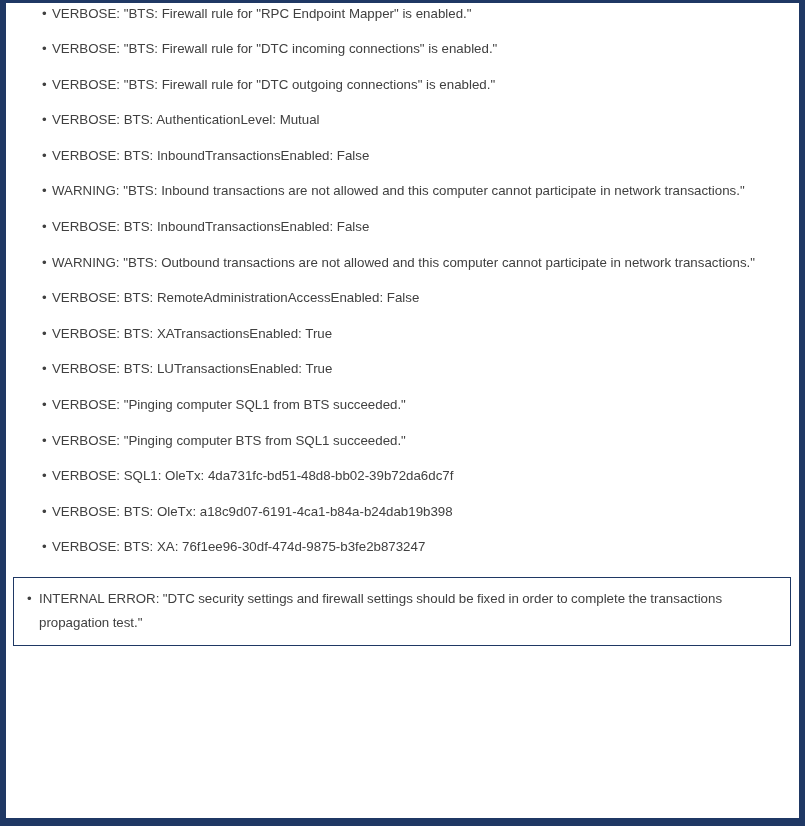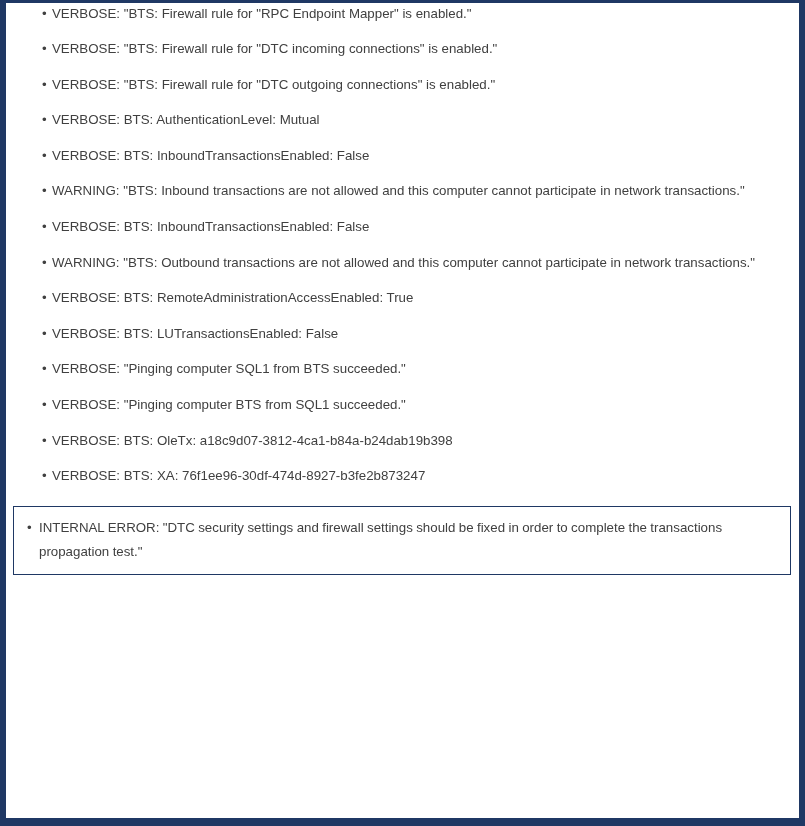--- a/index.html
+++ b/index.html
@@ -107,26 +107,28 @@
 
     <ul id="log-list">
       <li class="log-line first">VERBOSE: "BTS: Firewall rule for "RPC Endpoint Mapper" is enabled."</li>
       <li class="log-line">VERBOSE: "BTS: Firewall rule for "DTC incoming connections" is enabled."</li>
       <li class="log-line">VERBOSE: "BTS: Firewall rule for "DTC outgoing connections" is enabled."</li>
       <li class="log-line">VERBOSE: BTS: AuthenticationLevel: Mutual</li>
       <li class="log-line">VERBOSE: BTS: InboundTransactionsEnabled: False</li>
       <li class="log-line">WARNING: "BTS: Inbound transactions are not allowed and this computer cannot participate in network transactions."</li>
       <li class="log-line">VERBOSE: BTS: InboundTransactionsEnabled: False</li>
       <li class="log-line">WARNING: "BTS: Outbound transactions are not allowed and this computer cannot participate in network transactions."</li>
-      <li class="log-line">VERBOSE: BTS: RemoteAdministrationAccessEnabled: True</li>
-      <li class="log-line">VERBOSE: BTS: LUTransactionsEnabled: False</li>
+      <li class="log-line">VERBOSE: BTS: RemoteAdministrationAccessEnabled: False</li>
+      <li class="log-line">VERBOSE: BTS: XATransactionsEnabled: True</li>
+      <li class="log-line">VERBOSE: BTS: LUTransactionsEnabled: True</li>
       <li class="log-line">VERBOSE: "Pinging computer SQL1 from BTS succeeded."</li>
       <li class="log-line">VERBOSE: "Pinging computer BTS from SQL1 succeeded."</li>
-      <li class="log-line">VERBOSE: BTS: OleTx: a18c9d07-3812-4ca1-b84a-b24dab19b398</li>
-      <li class="log-line">VERBOSE: BTS: XA: 76f1ee96-30df-474d-8927-b3fe2b873247</li>
+      <li class="log-line">VERBOSE: SQL1: OleTx: 4da731fc-bd51-48d8-bb02-39b72da6dc7f</li>
+      <li class="log-line">VERBOSE: BTS: OleTx: a18c9d07-6191-4ca1-b84a-b24dab19b398</li>
+      <li class="log-line">VERBOSE: BTS: XA: 76f1ee96-30df-474d-9875-b3fe2b873247</li>
     </ul>
 
     <div id="internal-error-box">
       <span id="internal-error-text">INTERNAL ERROR: "DTC security settings and firewall settings should be fixed in order to complete the transactions propagation test."</span>
     </div>
 
   </div>
 </div>
 
 </body></html>

